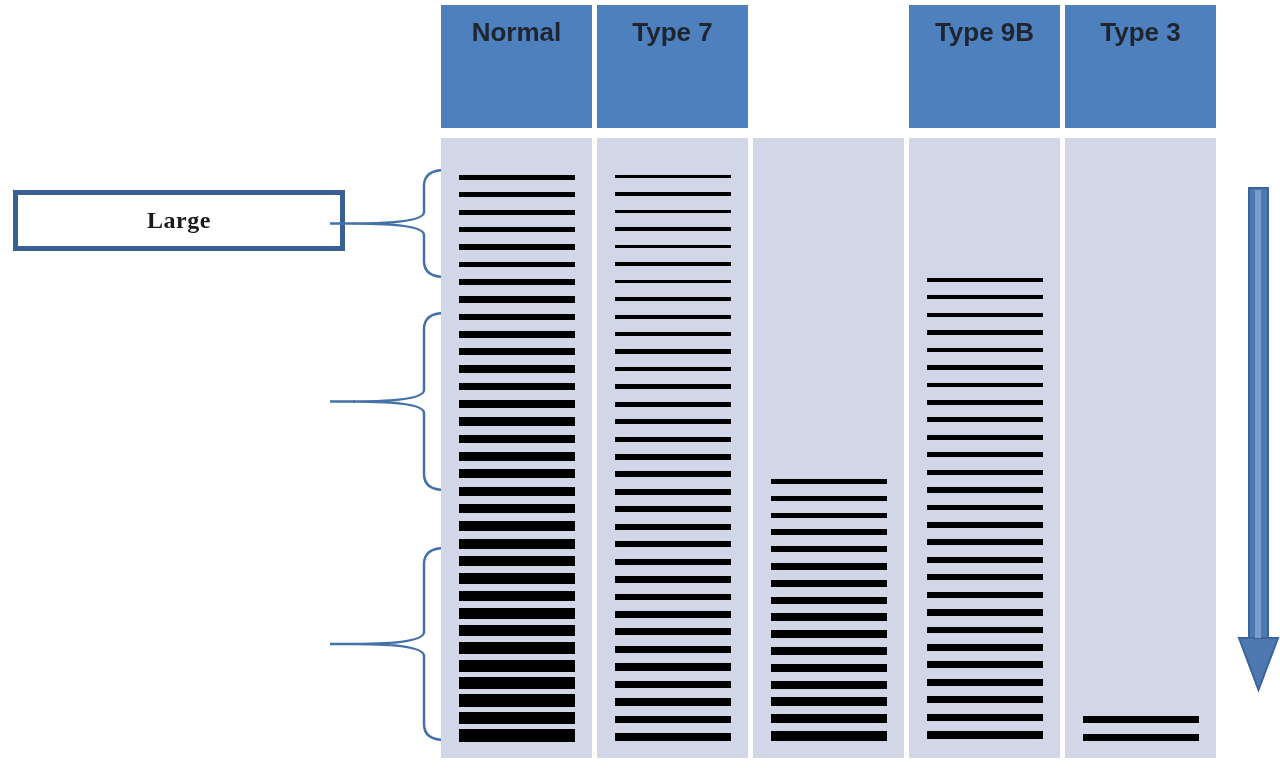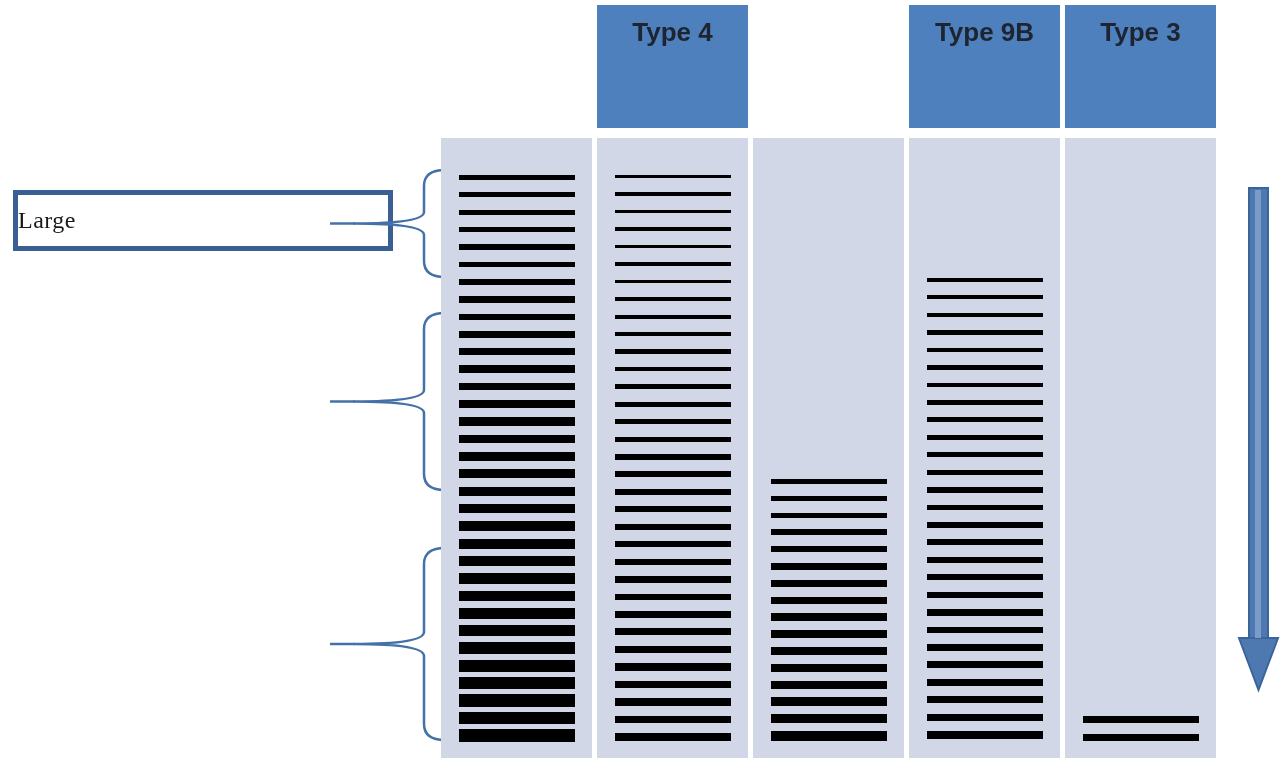--- a/index.html
+++ b/index.html
@@ -2,25 +2,25 @@
 <html><head>
 <meta charset="utf-8">
 <style>
   html,body{margin:0;padding:0;background:#ffffff;}
   .canvas{
     position:relative;width:1280px;height:772px;background:#ffffff;overflow:hidden;
     font-family:"Liberation Sans",sans-serif;
   }
   
   .size-box{
-    position:absolute;left:13px;width:380px;height:61px;box-sizing:border-box;
+    position:absolute;left:13px;width:332px;height:61px;box-sizing:border-box;
     background:#ffffff;border:5px solid #3a5f94;
-    display:flex;align-items:center;justify-content:flex-start;
+    display:flex;align-items:center;justify-content:center;
     font-family:"Liberation Serif","DejaVu Serif",serif;
-    font-size:24px;color:#1a1a1a;letter-spacing:0.5px;
+    font-size:24px;color:#1a1a1a;letter-spacing:0.5px;font-weight:bold;
   }
   .size-box.large{top:190px;}
   .size-box.intermediate{top:373px;height:62px;}
   .size-box.low{top:610px;height:62px;}
   
   .braces-svg{position:absolute;left:330px;top:150px;width:120px;height:610px;}
   
   .gel-table{position:absolute;left:0;top:0;width:1280px;height:772px;}
   .gel-header{
     position:absolute;box-sizing:border-box;text-align:center;
@@ -45,20 +45,21 @@
       <path d="M0,73.5 L24,73.5"></path>
       <path d="M115,20 Q94,20 94,36 L94,62 Q94,73.5 24,73.5 M24,73.5 Q94,73.5 94,85 L94,111 Q94,127 115,127"></path>
       <path d="M0,251.5 L24,251.5"></path>
       <path d="M115,163 Q94,163 94,179 L94,240 Q94,251.5 24,251.5 M24,251.5 Q94,251.5 94,263 L94,324 Q94,340 115,340"></path>
       <path d="M0,494 L24,494"></path>
       <path d="M115,398 Q94,398 94,414 L94,482 Q94,494 24,494 M24,494 Q94,494 94,506 L94,574 Q94,590 115,590"></path>
     </g>
   </svg>
 
   <div class="gel-table">
+      <div class="gel-header" style="left: 441px; top: 5px; width: 151px; height: 123px; background: rgb(78, 128, 189); color: rgb(30, 36, 48);">Normal</div>
       <div class="gel-lane" style="left: 441px; top: 138px; width: 151px; height: 620px; background: rgb(209, 215, 230);">
         <div class="gel-band" style="left: 17.5px; top: 37px; width: 116px; height: 4.5px; background: rgb(0, 0, 0);"></div>
         <div class="gel-band" style="left: 17.5px; top: 54.3px; width: 116px; height: 4.8px; background: rgb(0, 0, 0);"></div>
         <div class="gel-band" style="left: 17.5px; top: 71.6px; width: 116px; height: 5px; background: rgb(0, 0, 0);"></div>
         <div class="gel-band" style="left: 17.5px; top: 88.9px; width: 116px; height: 5.3px; background: rgb(0, 0, 0);"></div>
         <div class="gel-band" style="left: 17.5px; top: 106.3px; width: 116px; height: 5.6px; background: rgb(0, 0, 0);"></div>
         <div class="gel-band" style="left: 17.5px; top: 123.6px; width: 116px; height: 5.8px; background: rgb(0, 0, 0);"></div>
         <div class="gel-band" style="left: 17.5px; top: 140.9px; width: 116px; height: 6.1px; background: rgb(0, 0, 0);"></div>
         <div class="gel-band" style="left: 17.5px; top: 158.2px; width: 116px; height: 6.4px; background: rgb(0, 0, 0);"></div>
         <div class="gel-band" style="left: 17.5px; top: 175.5px; width: 116px; height: 6.6px; background: rgb(0, 0, 0);"></div>
@@ -80,21 +81,21 @@
         <div class="gel-band" style="left: 17.5px; top: 452.5px; width: 116px; height: 10.9px; background: rgb(0, 0, 0);"></div>
         <div class="gel-band" style="left: 17.5px; top: 469.8px; width: 116px; height: 11.1px; background: rgb(0, 0, 0);"></div>
         <div class="gel-band" style="left: 17.5px; top: 487.1px; width: 116px; height: 11.4px; background: rgb(0, 0, 0);"></div>
         <div class="gel-band" style="left: 17.5px; top: 504.4px; width: 116px; height: 11.7px; background: rgb(0, 0, 0);"></div>
         <div class="gel-band" style="left: 17.5px; top: 521.8px; width: 116px; height: 11.9px; background: rgb(0, 0, 0);"></div>
         <div class="gel-band" style="left: 17.5px; top: 539.1px; width: 116px; height: 12.2px; background: rgb(0, 0, 0);"></div>
         <div class="gel-band" style="left: 17.5px; top: 556.4px; width: 116px; height: 12.5px; background: rgb(0, 0, 0);"></div>
         <div class="gel-band" style="left: 17.5px; top: 573.7px; width: 116px; height: 12.7px; background: rgb(0, 0, 0);"></div>
         <div class="gel-band" style="left: 17.5px; top: 591px; width: 116px; height: 13px; background: rgb(0, 0, 0);"></div>
       </div>
-      <div class="gel-header" style="left: 597px; top: 5px; width: 151px; height: 123px; background: rgb(78, 128, 189); color: rgb(30, 36, 48);">Type 4</div>
+      <div class="gel-header" style="left: 597px; top: 5px; width: 151px; height: 123px; background: rgb(78, 128, 189); color: rgb(30, 36, 48);">Type 7</div>
       <div class="gel-lane" style="left: 597px; top: 138px; width: 151px; height: 620px; background: rgb(209, 215, 230);">
         <div class="gel-band" style="left: 17.5px; top: 37px; width: 116px; height: 3px; background: rgb(0, 0, 0);"></div>
         <div class="gel-band" style="left: 17.5px; top: 54.4px; width: 116px; height: 3.2px; background: rgb(0, 0, 0);"></div>
         <div class="gel-band" style="left: 17.5px; top: 71.9px; width: 116px; height: 3.3px; background: rgb(0, 0, 0);"></div>
         <div class="gel-band" style="left: 17.5px; top: 89.3px; width: 116px; height: 3.5px; background: rgb(0, 0, 0);"></div>
         <div class="gel-band" style="left: 17.5px; top: 106.8px; width: 116px; height: 3.6px; background: rgb(0, 0, 0);"></div>
         <div class="gel-band" style="left: 17.5px; top: 124.2px; width: 116px; height: 3.8px; background: rgb(0, 0, 0);"></div>
         <div class="gel-band" style="left: 17.5px; top: 141.6px; width: 116px; height: 3.9px; background: rgb(0, 0, 0);"></div>
         <div class="gel-band" style="left: 17.5px; top: 159.1px; width: 116px; height: 4.1px; background: rgb(0, 0, 0);"></div>
         <div class="gel-band" style="left: 17.5px; top: 176.5px; width: 116px; height: 4.3px; background: rgb(0, 0, 0);"></div>

